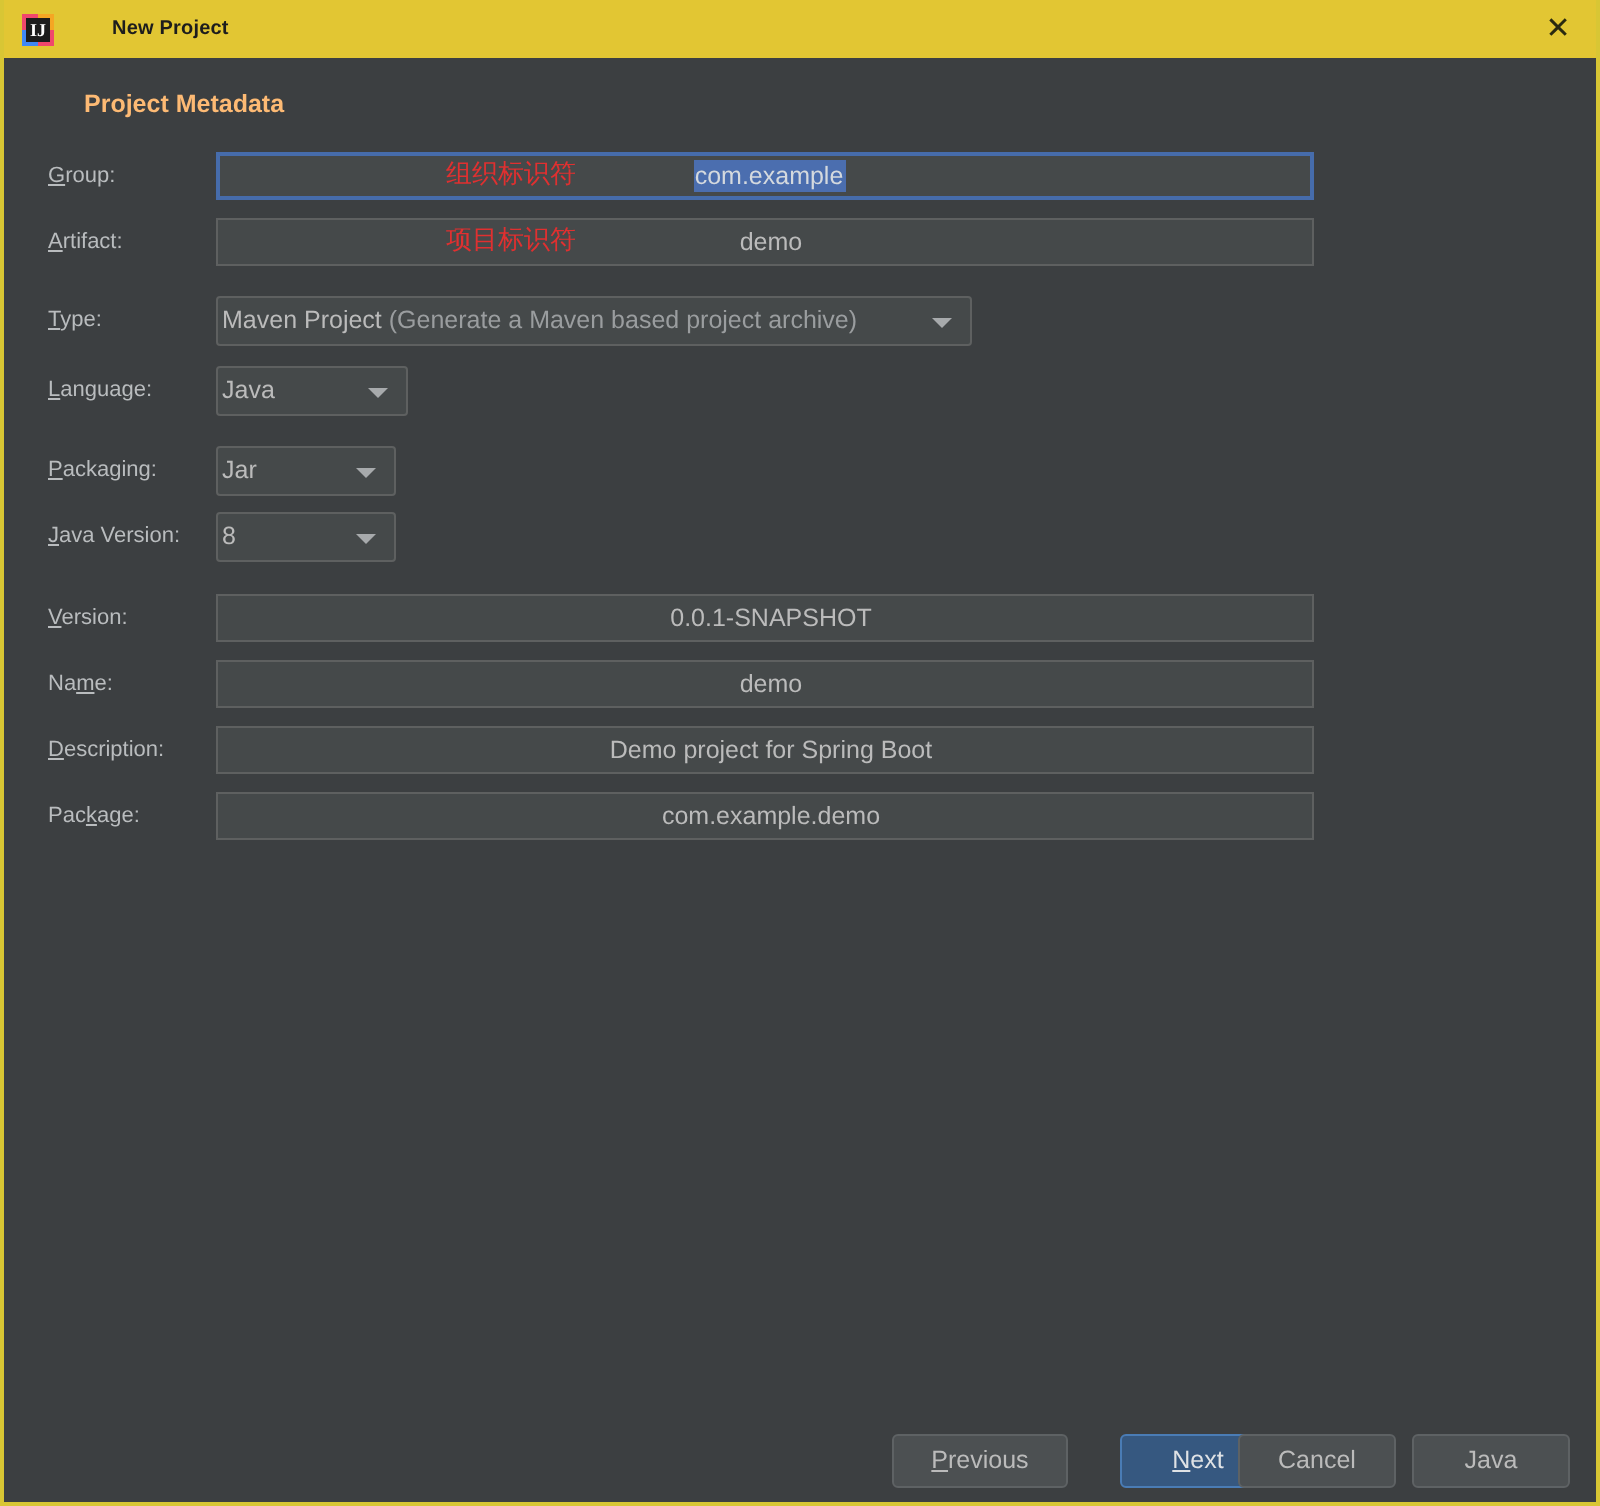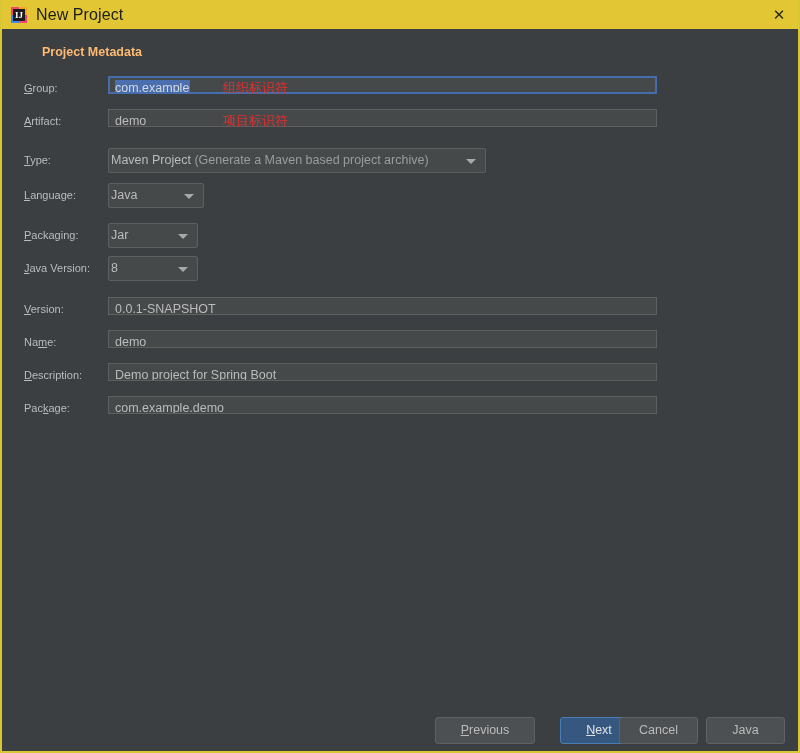--- a/index.html
+++ b/index.html
@@ -49,23 +49,23 @@
     position: absolute; left: 2px; top: 2px;
     width: 12px; height: 12px;
     background: #1c1c1c;
     display: flex; align-items: center; justify-content: center;
     font-size: 9px; color: #fff; font-weight: bold;
     line-height: 12px;
     font-family: "Liberation Serif", serif;
   }
 
   #title-text {
-    margin-left: 1px;
-    font-size: 16px;
-    font-weight: normal;
+    margin-left: 21px;
+    font-size: 10px;
+    font-weight: bold;
     color: #1d1d1d;
     letter-spacing: 0.1px;
   }
 
   #close-button {
     position: absolute;
     right: 0; top: 0;
     width: 46px; height: 29px;
     display: flex; align-items: center; justify-content: center;
     color: #2a2a10;
@@ -99,29 +99,30 @@
     height: 24px;
     line-height: 24px;
     font-size: 11px;
     color: #b9bcbe;
     white-space: nowrap;
   }
   .field-label u { text-decoration: underline; }
 
   .text-field {
     position: absolute;
-    height: 18px;
+    height: 24px;
     background: #45494a;
     border: 1px solid #5e6060;
     line-height: 22px;
     font-size: 12.5px;
     color: #bbbbbb;
     padding-left: 6px;
     white-space: nowrap;
     overflow: hidden;
+    text-align: center;
   }
 
   .text-field.focused {
     border: 2px solid #466cab;
     background: #45494a;
     padding-left: 5px;
     line-height: 20px;
   }
   .text-field.focused .sel {
     background: #4b6eaf;
@@ -262,19 +263,19 @@
     <div class="row" style="top:334px;">
       <div class="field-label"><u>D</u>escription:</div>
       <div class="text-field" style="left:106px; top:0; width:549px;">Demo project for Spring Boot</div>
     </div>
 
     <div class="row" style="top:367px;">
       <div class="field-label">Pac<u>k</u>age:</div>
       <div class="text-field" style="left:106px; top:0; width:549px;">com.example.demo</div>
     </div>
 
-    <div class="btn" style="left:433px; top:688px; width:100px;"><u>P</u>revious</div>
+    <div class="btn" style="left:444px; top:688px; width:88px;"><u>P</u>revious</div>
     <div class="btn primary" style="left:532px; top:688px; width:78px;margin-left:26px;"><u>N</u>ext</div>
     <div class="btn" style="left:617px; top:688px; width:79px;">Cancel</div>
     <div class="btn" style="left:704px; top:688px; width:79px;">Java</div>
 
   </div>
 </div>
 
 </body></html>

